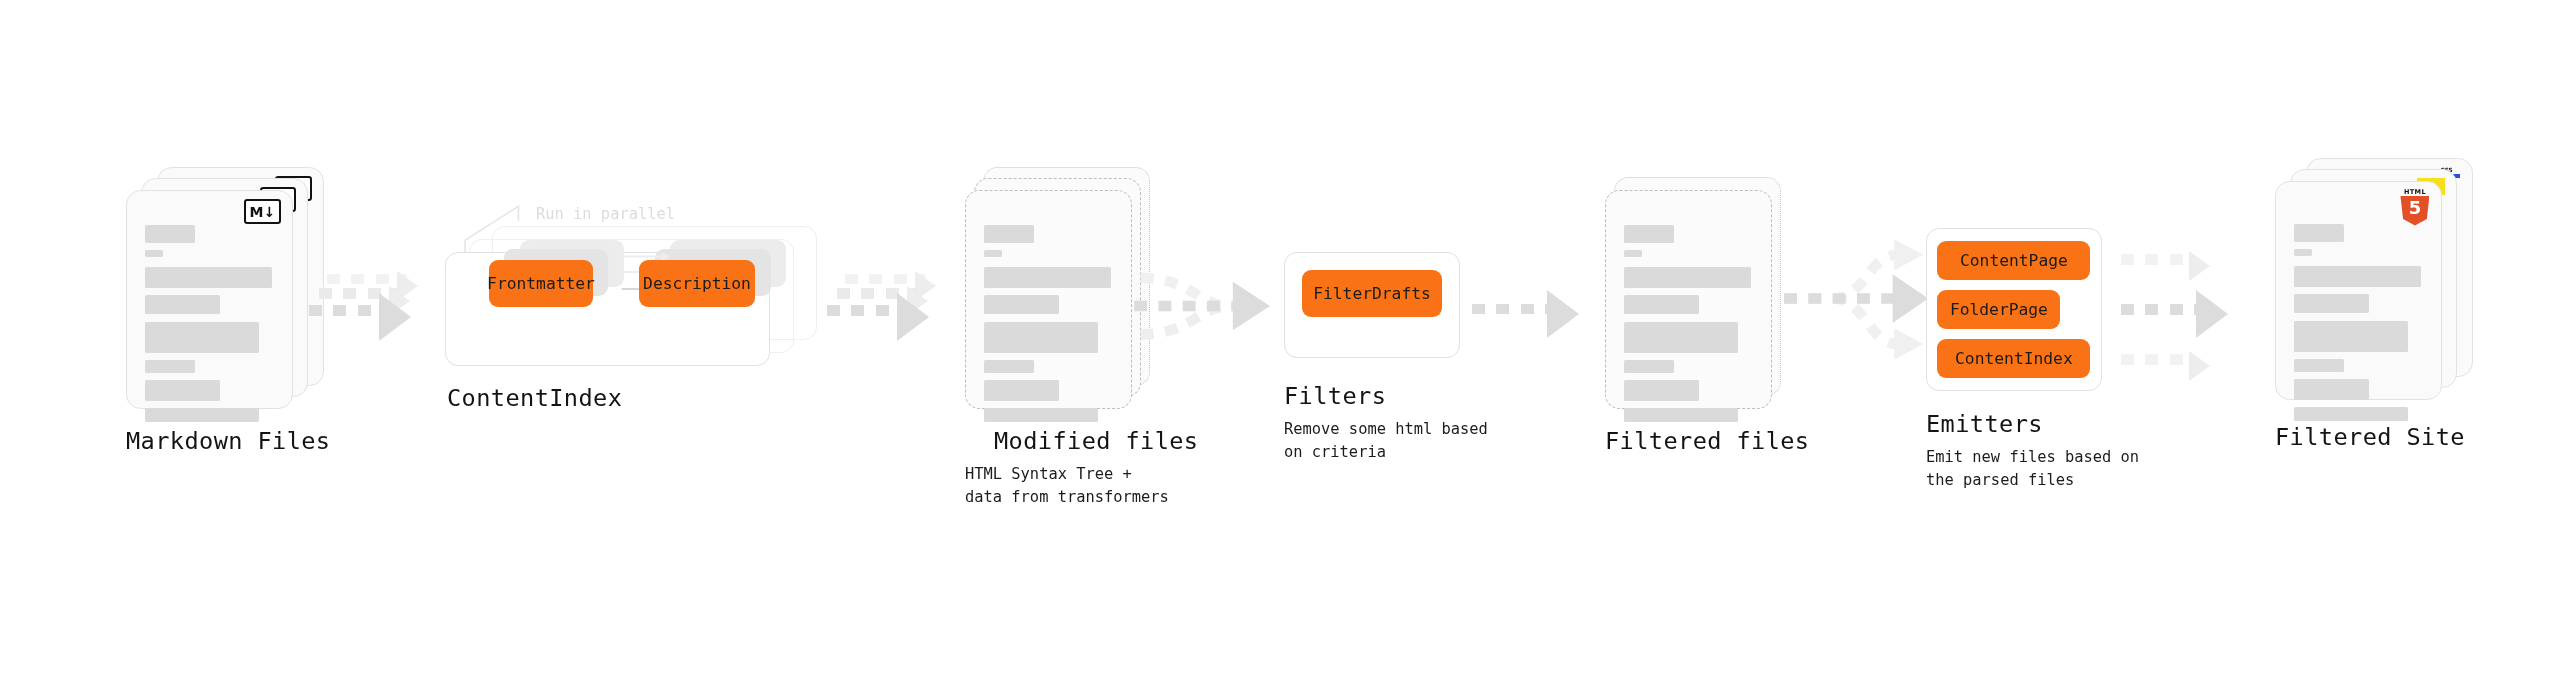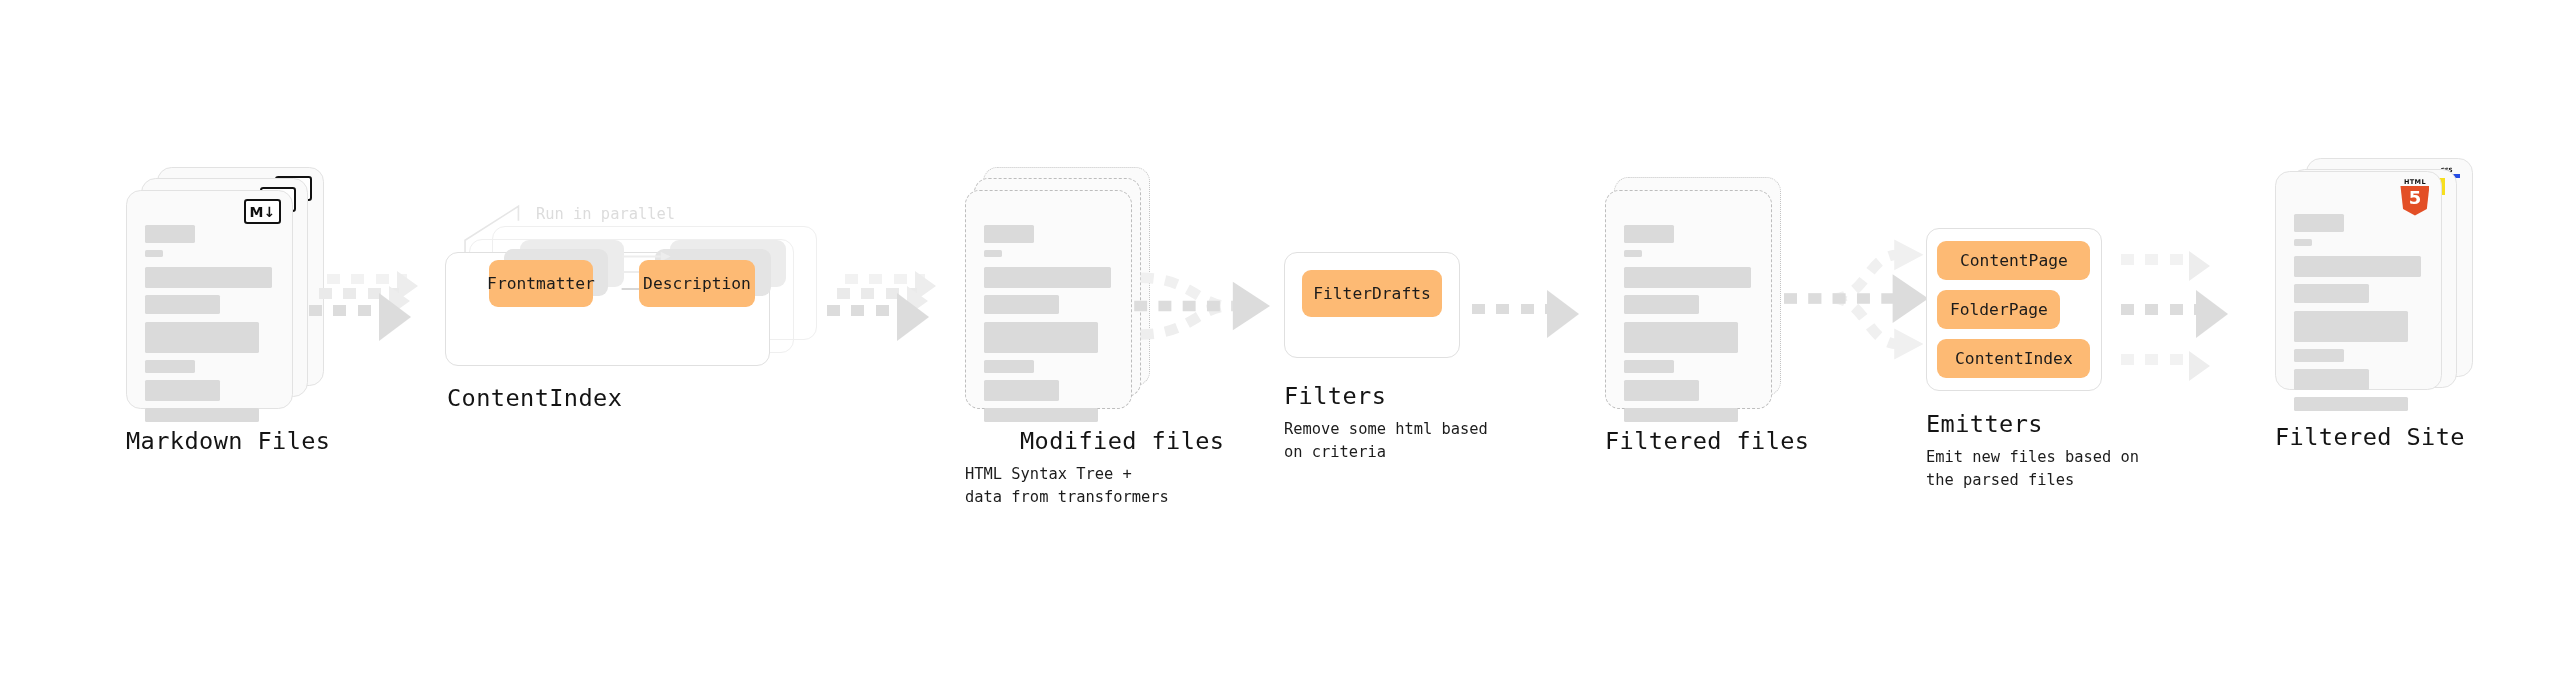--- a/index.html
+++ b/index.html
@@ -73,21 +73,21 @@
   }
   .badge-css .u{width:26px;height:3.3px;background:#264de4;margin-top:0.8px;}
 
   
   .panel{
     position:absolute;box-sizing:border-box;background:#ffffff;
     border:1.5px solid #e0e0e0;border-radius:13px;
   }
   .panel.ghost{background:transparent;border-color:#efefef;}
   .chip{
-    position:absolute;box-sizing:border-box;background:#fdba74;
+    position:absolute;box-sizing:border-box;background:#f97316;
     border-radius:9px;display:flex;align-items:center;justify-content:center;
     font-size:16.3px;color:#1b1b1b;white-space:nowrap;
   }
   .chip.ghost{background:#ececec;}
   .chip.ghost2{background:#e4e4e4;}
 
   
   .arrowwrap{position:absolute;}
   .dash{
     position:absolute;height:10.6px;background:
@@ -202,21 +202,21 @@
         <div class="bar" style="width:18px;height:6.5px;margin-bottom:9.8px;"></div>
         <div class="bar" style="width:127px;height:21px;"></div>
         <div class="bar" style="width:75px;height:19.5px;"></div>
         <div class="bar" style="width:114px;height:31px;"></div>
         <div class="bar" style="width:50px;height:13px;"></div>
         <div class="bar" style="width:75px;height:20.3px;"></div>
         <div class="bar" style="width:114px;height:14.6px;"></div>
       </div>
     </div>
   </div>
-  <div class="abs stage-title" style="left:1020px;top:427px;text-align:right;">Modified files</div>
+  <div class="abs stage-title" style="left:994px;top:427px;text-align:right;">Modified files</div>
   <div class="abs stage-sub" style="left:965px;top:463px;">HTML Syntax Tree +
 data from transformers</div>
 
   <div class="arrowwrap" style="left:1134px;top:260px;width:154px;height:93px;">
     <svg width="154" height="93" viewBox="0 0 190 115">
       <g fill="none" stroke-width="13" stroke-dasharray="16 14" stroke-linecap="butt">
         <path d="M8 22 C70 22 80 57 118 57" stroke="#f0f0f0"></path>
         <path d="M8 92 C70 92 80 57 118 57" stroke="#eeeeee"></path>
         <path d="M0 57 L122 57" stroke="#dcdcdc"></path>
       </g>
@@ -289,21 +289,21 @@
   <div class="abs" style="left:2275px;top:158px;">
     <div class="filecard" style="left:31px;top:0px;">
       <div class="badge-css">
         <div class="t">CSS</div>
         <div class="u"></div>
       </div>
     </div>
     <div class="filecard" style="left:15.4px;top:11.4px;">
       <div class="badge-js"></div>
     </div>
-    <div class="filecard" style="left:0px;top:13px;">
+    <div class="filecard" style="left:0px;top:23px;">
       <div class="badge-html5">
         <div class="lbl">HTML</div>
         <div class="shield"></div>
       </div>
       <div class="bars" style="top:42px;">
         <div class="bar" style="width:50px;height:18px;"></div>
         <div class="bar" style="width:18px;height:6.5px;margin-bottom:9.8px;"></div>
         <div class="bar" style="width:127px;height:21px;"></div>
         <div class="bar" style="width:75px;height:19.5px;"></div>
         <div class="bar" style="width:114px;height:31px;"></div>

